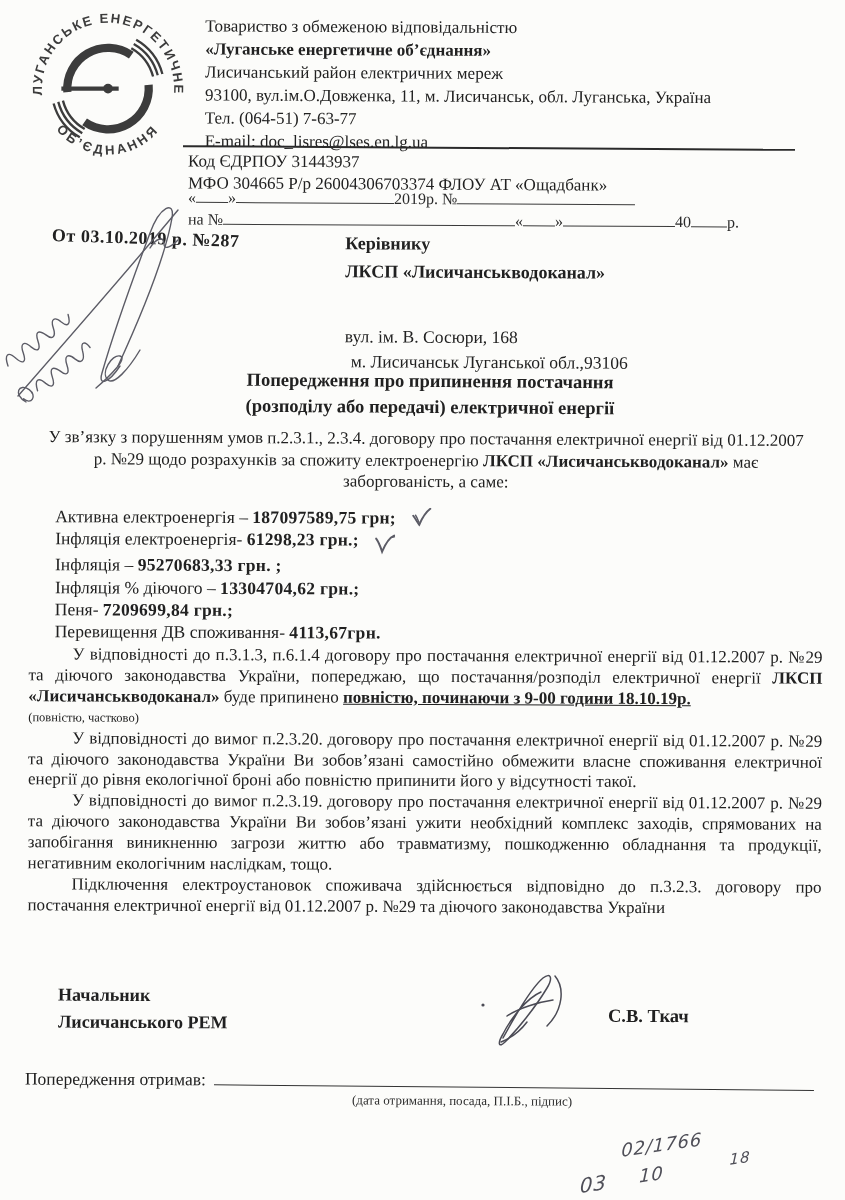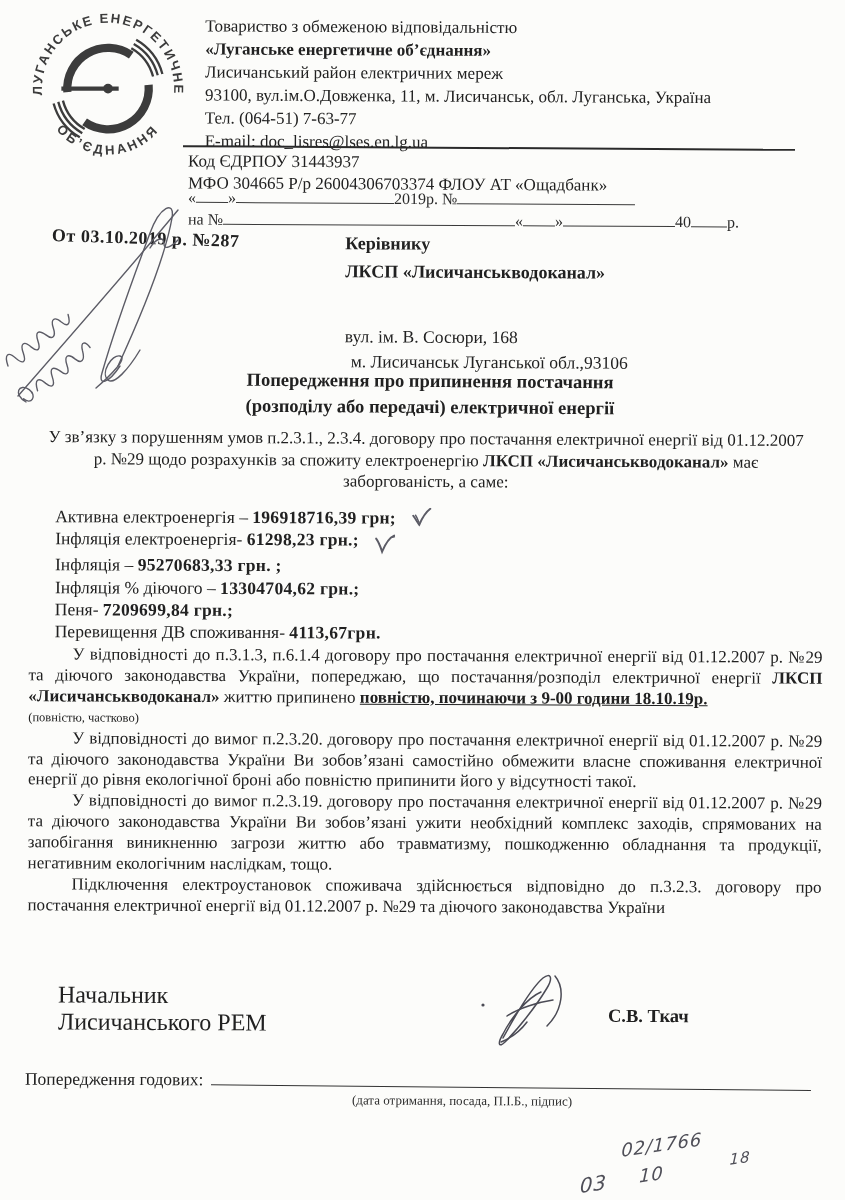--- a/index.html
+++ b/index.html
@@ -31,21 +31,21 @@
   
   .debts{left:55px;top:506px;font-size:17.5px;line-height:22.3px;list-style:none;margin:0;padding:0;transform:rotate(0.25deg);}
   .debts b{letter-spacing:.3px;}
   .check{display:inline-block;margin-left:14px;vertical-align:-4px;}
   
   .bodytext{left:28px;top:646px;width:794px;font-size:17px;line-height:20.9px;transform:rotate(0.25deg);}
   .bodytext p{margin:0;text-align:justify;text-indent:44px;}
   .emph{font-weight:bold;text-decoration:underline;}
   .fillnote{font-size:12.5px;margin:0 0 2px 272px;text-indent:0 !important;text-align:left !important;}
   
-  .signoff{left:58px;top:982px;font-size:24px;font-weight:normal;line-height:27px;transform:rotate(0.3deg);}
+  .signoff{left:58px;top:982px;font-size:18px;font-weight:bold;line-height:27px;transform:rotate(0.3deg);}
   .signname{left:608px;top:1006px;font-size:18.5px;font-weight:bold;transform:rotate(0.3deg);}
   
   .receipt{left:25px;top:1070px;font-size:17.5px;white-space:nowrap;transform:rotate(0.2deg);}
   .receipt .line{display:inline-block;border-bottom:1.4px solid #333;height:14px;width:600px;margin-left:8px;transform:rotate(0.35deg);transform-origin:left bottom;}
   .receipt-hint{left:352px;top:1093px;font-size:13px;color:#2d2d2d;transform:rotate(0.35deg);}
   
   .pencil{color:#55555e;}
   .regnum{left:572px;top:1126px;width:240px;height:76px;transform:rotate(-8deg);font-family:"DejaVu Sans",sans-serif;font-style:italic;color:#4f4f58;}
   .regnum span{position:absolute;transform:skewX(-10deg);letter-spacing:1px;}
   .regnum .r1{left:6px;top:32px;font-size:20px;}
@@ -136,36 +136,36 @@
   <div class="abs title">
     <div>Попередження про припинення постачання</div>
     <div>(розподілу або передачі) електричної енергії</div>
   </div>
 
   <div class="abs intro">
     <span>У зв’язку з порушенням умов п.2.3.1., 2.3.4. договору про постачання електричної енергії від 01.12.2007 р. №29 щодо розрахунків за спожиту електроенергію </span><b>ЛКСП «Лисичанськводоканал»</b><span> має заборгованість, а саме:</span>
   </div>
 
   <ul class="abs debts">
-    <li><span>Активна електроенергія – </span><b>196918716,39 грн;</b><svg class="check" width="22" height="20" viewBox="0 0 22 20">
+    <li><span>Активна електроенергія – </span><b>187097589,75 грн;</b><svg class="check" width="22" height="20" viewBox="0 0 22 20">
           <path d="M 3,8 C 6,12 8,16 9,17 C 12,10 16,4 20,1" stroke="#5c5c66" stroke-width="2" fill="none" stroke-linecap="round"></path>
           <path d="M 5,7 C 7,10 8,13 9,15" stroke="#5c5c66" stroke-width="1.4" fill="none"></path>
         </svg></li>
     <li><span>Інфляція електроенергія- </span><b>61298,23 грн.;</b><svg class="check" style="vertical-align:-9px" width="22" height="22" viewBox="0 0 22 22">
           <path d="M 3,6 C 6,10 8,16 9,19 C 12,12 16,5 21,3" stroke="#5c5c66" stroke-width="2" fill="none" stroke-linecap="round"></path>
           <path d="M 18,5 L 22,4" stroke="#5c5c66" stroke-width="1.4" fill="none"></path>
         </svg></li>
     <li><span>Інфляція – </span><b>95270683,33 грн. ;</b></li>
     <li><span>Інфляція % діючого – </span><b>13304704,62 грн.;</b></li>
     <li><span>Пеня- </span><b>7209699,84 грн.;</b></li>
     <li><span>Перевищення ДВ споживання- </span><b>4113,67грн.</b></li>
   </ul>
 
   <div class="abs bodytext">
-    <p><span>У відповідності до п.3.1.3, п.6.1.4 договору про постачання електричної енергії від 01.12.2007 р. №29 та діючого законодавства України, попереджаю, що постачання/розподіл електричної енергії </span><b>ЛКСП «Лисичанськводоканал»</b><span>  життю припинено </span><span class="emph">повністю, починаючи з 9-00 години 18.10.19р.</span></p>
+    <p><span>У відповідності до п.3.1.3, п.6.1.4 договору про постачання електричної енергії від 01.12.2007 р. №29 та діючого законодавства України, попереджаю, що постачання/розподіл електричної енергії </span><b>ЛКСП «Лисичанськводоканал»</b><span>  буде припинено </span><span class="emph">повністю, починаючи з 9-00 години 18.10.19р.</span></p>
     <p class="fillnote">(повністю, частково)</p>
     <p>У відповідності до вимог п.2.3.20. договору про постачання електричної енергії від 01.12.2007 р. №29 та діючого законодавства України Ви зобов’язані самостійно обмежити власне споживання електричної енергії до рівня екологічної броні або повністю припинити його у відсутності такої.</p>
     <p>У відповідності до вимог п.2.3.19. договору про постачання електричної енергії від 01.12.2007 р. №29 та діючого законодавства України  Ви зобов’язані ужити необхідний комплекс заходів, спрямованих на запобігання виникненню загрози життю або травматизму, пошкодженню обладнання та продукції, негативним екологічним наслідкам, тощо.</p>
     <p>Підключення електроустановок споживача здійснюється відповідно до п.3.2.3. договору про постачання електричної енергії від 01.12.2007 р. №29 та діючого законодавства України</p>
   </div>
 
   <div class="abs signoff">
     <div>Начальник</div>
     <div>Лисичанського РЕМ</div>
   </div>
@@ -176,21 +176,21 @@
       <path d="M 48,80 C 60,58 76,30 88,20 C 96,14 98,20 92,30 C 80,50 62,72 50,84 C 44,90 42,86 48,76 C 56,60 72,40 86,34"></path>
       <path d="M 52,58 C 64,50 84,44 98,42"></path>
       <path d="M 100,18 C 110,30 108,52 92,68"></path>
       <path d="M 46,84 C 56,80 66,72 72,64"></path>
     </g>
   </svg>
 
   <div class="abs signname">С.В. Ткач</div>
 
   <div class="abs receipt">
-    <span>Попередження годових:</span><span class="line"></span>
+    <span>Попередження отримав:</span><span class="line"></span>
   </div>
   <div class="abs receipt-hint">(дата отримання, посада, П.І.Б., підпис)</div>
 
   <div class="abs regnum pencil">
     <span class="r1">03</span>
     <span class="r2">02/1766</span>
     <span class="r3">10</span>
     <span class="r4">18</span>
   </div>
 

